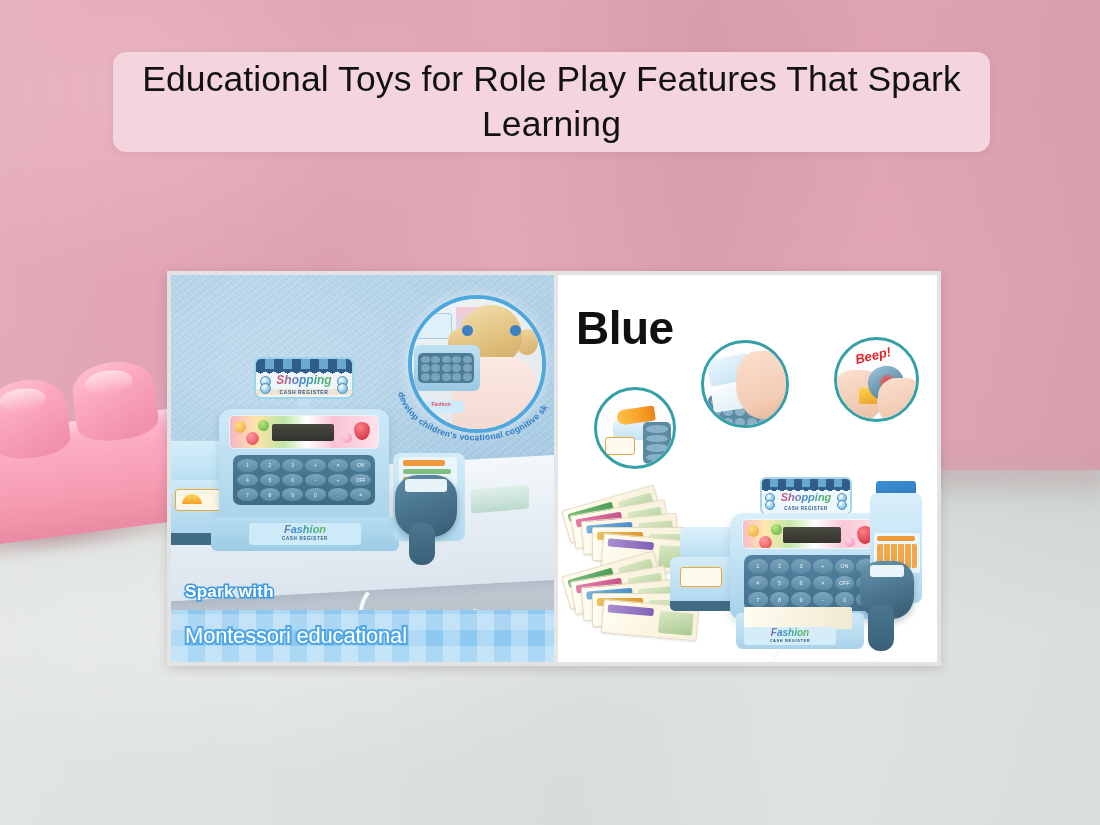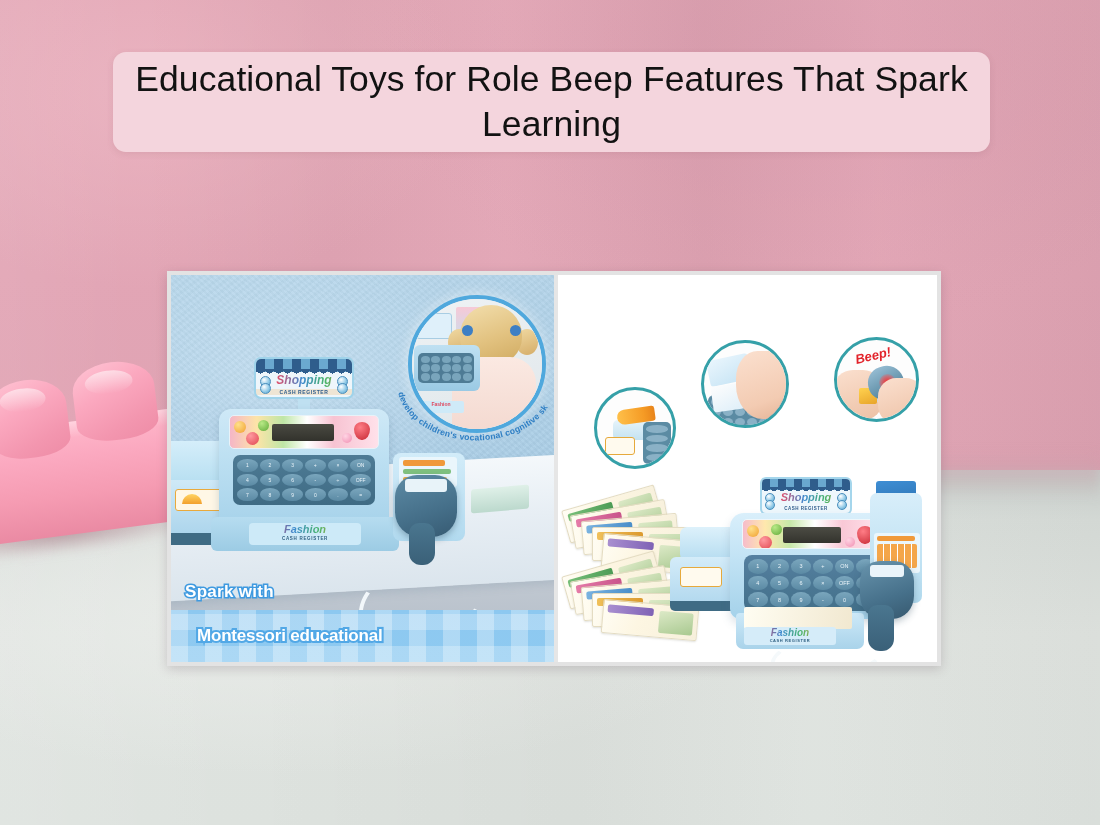--- a/index.html
+++ b/index.html
@@ -398,22 +398,22 @@
   }
   .banner-check {
     position: absolute; left: 0; bottom: 0; width: 100%; height: 52px;
     background:
       repeating-linear-gradient(90deg, rgba(255,255,255,0.30) 0 17px, rgba(255,255,255,0) 17px 34px),
       repeating-linear-gradient(0deg,  rgba(255,255,255,0.26) 0 16px, rgba(255,255,255,0) 16px 32px),
       linear-gradient(180deg, #8dc8f0 0%, #8ecaf1 100%);
     display: flex; align-items: center;
   }
   .banner-mont {
-    margin-left: 26px;
-    font-size: 17px; font-weight: 700; color: #ffffff;
+    margin-left: 14px;
+    font-size: 22px; font-weight: 400; color: #ffffff;
     -webkit-text-stroke: 4.2px #52a8e6;
     paint-order: stroke fill;
     letter-spacing: -0.2px;
   }
 
   
   .blue-label {
     position: absolute; left: 18px; top: 26px;
     font-size: 46px; font-weight: 700; color: #111111; letter-spacing: -0.5px;
   }
@@ -641,21 +641,21 @@
     <div class="block-body"></div>
     <div class="block-stud s1">
         <div class="hl"></div>
       </div>
     <div class="block-stud s2">
         <div class="hl"></div>
       </div>
   </div>
 
   <div class="title-box">
-    <div class="title-text">Educational Toys for Role Beep Features That Spark Learning</div>
+    <div class="title-text">Educational Toys for Role Play Features That Spark Learning</div>
   </div>
 
   <div class="photo-card">
 
     <div class="panel panel-left">
       <div class="lp-wall"></div>
       <div class="lp-floor"></div>
       <div class="lp-table"></div>
 
       <div class="scale-box"></div>
@@ -763,20 +763,21 @@
       <div class="banner-toys">Spark with</div>
       <div class="banner-check">
         <div class="banner-mont">Montessori educational</div>
       </div>
     </div>
 
     <div class="panel-gap"></div>
 
     <div class="panel panel-right">
 
+      <div class="blue-label">Blue</div>
 
       <div class="feat-circle fc1">
         <div class="mini-scale-tray"></div>
         <div class="mini-carrot"></div>
         <div class="mini-lbl"></div>
         <div class="mini-keys">
           <i></i>
             <i></i>
             <i></i>
             <i></i>

